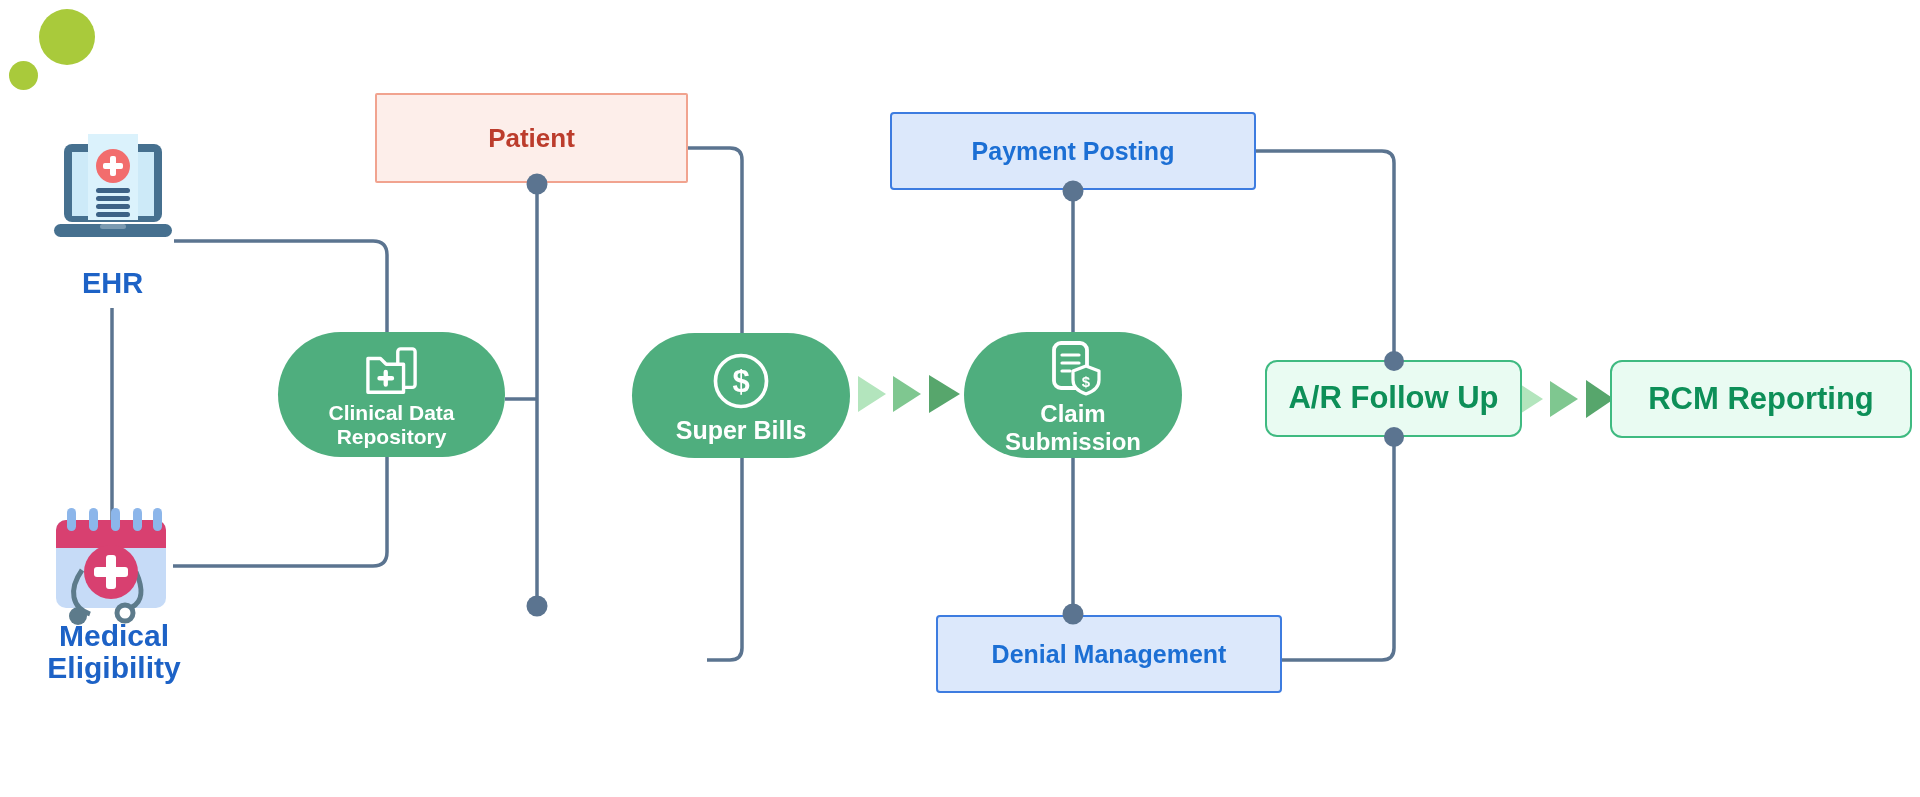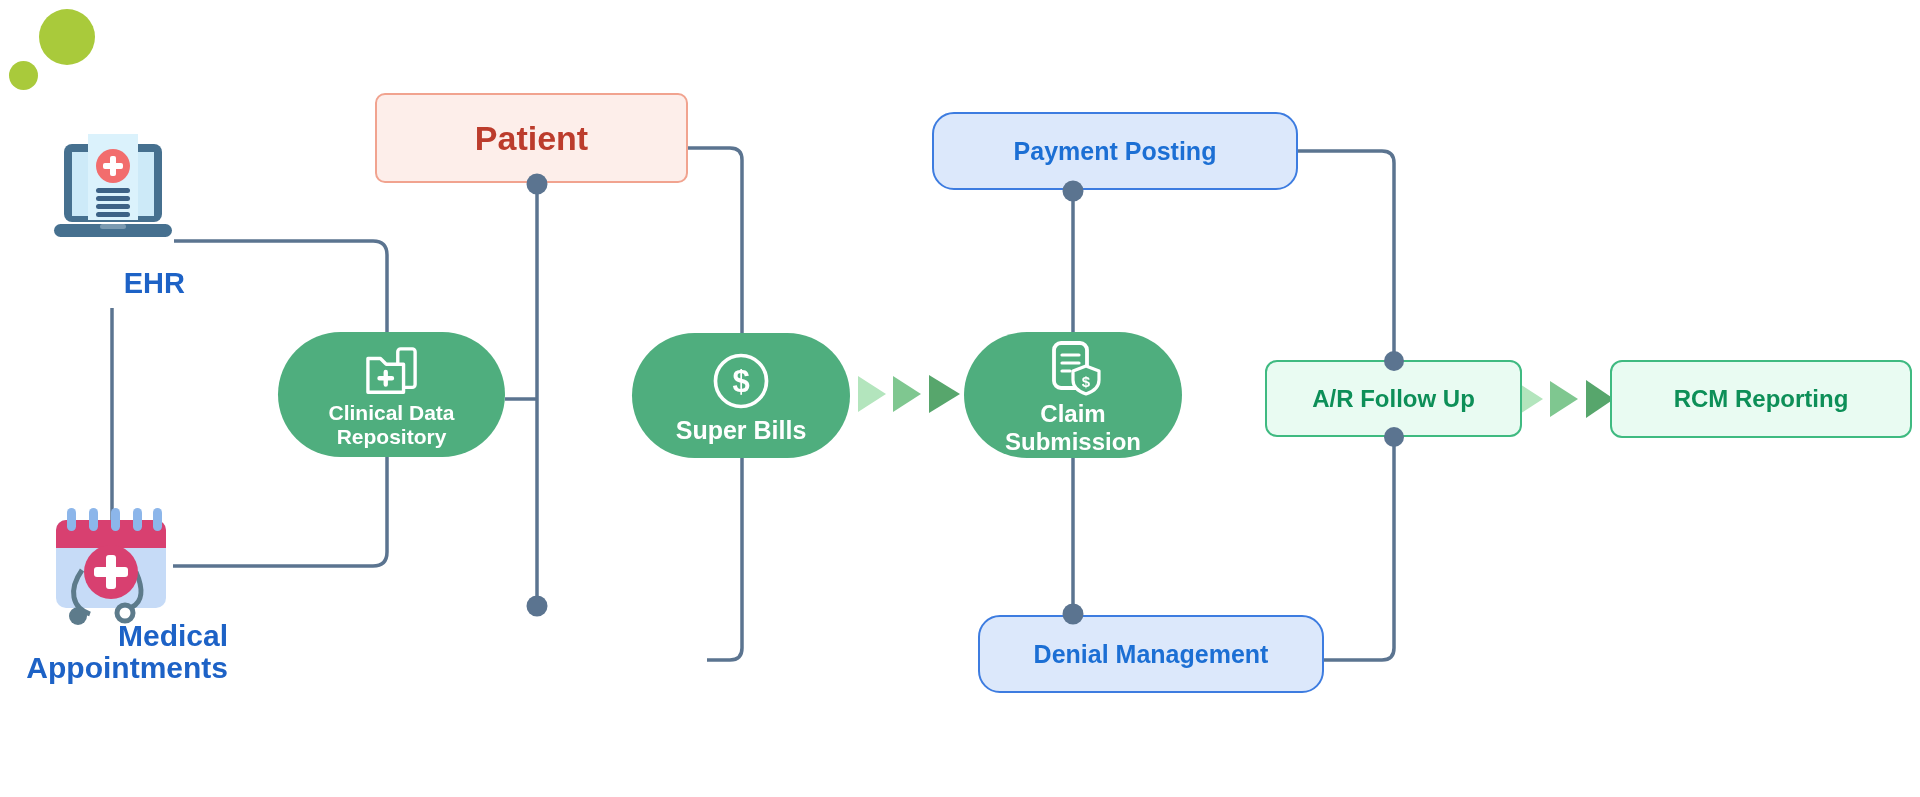--- a/index.html
+++ b/index.html
@@ -9,27 +9,27 @@
   .conn{stroke:var(--connector);stroke-width:3.5;fill:none;}
   .dot{fill:var(--connector);}
   .circle{position:absolute;border-radius:50%;background:var(--logo-green);}
   .node{position:absolute;display:flex;align-items:center;justify-content:center;
         box-sizing:border-box;font-weight:700;text-align:center;z-index:2;}
   .pill{background:var(--pill-green);border-radius:999px;color:var(--pill-text);
         flex-direction:column;}
   .pill .plabel{display:block;}
   .box{flex-direction:column;line-height:1.24;}
   .pink{background:var(--pink-fill);border:2px solid var(--pink-border);
-        color:var(--pink-text);font-size:34px;border-radius:10px;}
+        color:var(--pink-text);font-size:26px;border-radius:2px;}
   .blue{background:var(--blue-fill);border:2px solid var(--blue-border);
-        color:var(--blue-text);font-size:25px;border-radius:22px;margin-left:42px;}
+        color:var(--blue-text);font-size:25px;border-radius:4px;}
   .mint{background:var(--mint-fill);border:2px solid var(--mint-border);
-        color:var(--mint-text);font-size:24px;border-radius:12px;}
+        color:var(--mint-text);font-size:31px;border-radius:12px;}
   .iconlabel{position:absolute;color:var(--label-blue);font-weight:700;
-             text-align:right;line-height:1.05;z-index:2;}
+             text-align:center;line-height:1.05;z-index:2;}
   .iconwrap{position:absolute;z-index:2;}
   .l{display:block;}
 </style>
 </head>
 <body>
 
 <div id="canvas">
 
   <div class="circle" style="left:39px;top:9px;width:56px;height:56px;"></div>
   <div class="circle" style="left:9px;top:61px;width:29px;height:29px;"></div>
@@ -83,21 +83,21 @@
       <rect x="101" y="2" width="9" height="23" rx="4.5" fill="#8cb6ea"></rect>
       <path d="M30 64 C16 84 20 102 38 108" stroke="#5d7b8b" stroke-width="5" fill="none"></path>
       <circle cx="26" cy="110" r="9" fill="#5d7b8b"></circle>
       <path d="M84 66 C92 84 90 96 80 101" stroke="#5d7b8b" stroke-width="5" fill="none"></path>
       <circle cx="73" cy="107" r="8" stroke="#5d7b8b" stroke-width="5" fill="none"></circle>
       <circle cx="59" cy="66" r="27" fill="#d84070"></circle>
       <rect x="42" y="61" width="34" height="10" rx="3" fill="#ffffff"></rect>
       <rect x="54" y="49" width="10" height="34" rx="3" fill="#ffffff"></rect>
     </svg>
   </div>
-  <div class="iconlabel" style="left:0px;top:620px;width:228px;font-size:30px;">Medical Appointments</div>
+  <div class="iconlabel" style="left:0px;top:620px;width:228px;font-size:30px;">Medical Eligibility</div>
 
   <div class="node pill" style="left:278px;top:332px;width:227px;height:125px;font-size:21px;line-height:1.12;padding-top:6px;">
     <svg width="62" height="52" viewBox="0 0 64 54" style="margin-bottom:3px;">
       <rect x="38" y="3" width="18" height="40" rx="3" stroke="#ffffff" stroke-width="3.5" fill="none"></rect>
       <path d="M7 13 h13 l6 6 h18 v29 h-37 z" stroke="#ffffff" stroke-width="3.5" stroke-linejoin="round" style="fill:var(--pill-green)"></path>
       <path d="M25.5 27 v13 M19 33.5 h13" stroke="#ffffff" stroke-width="4.5" stroke-linecap="round" fill="none"></path>
     </svg>
     <span class="plabel">Clinical Data</span>
     <span class="plabel">Repository</span>
   </div>

